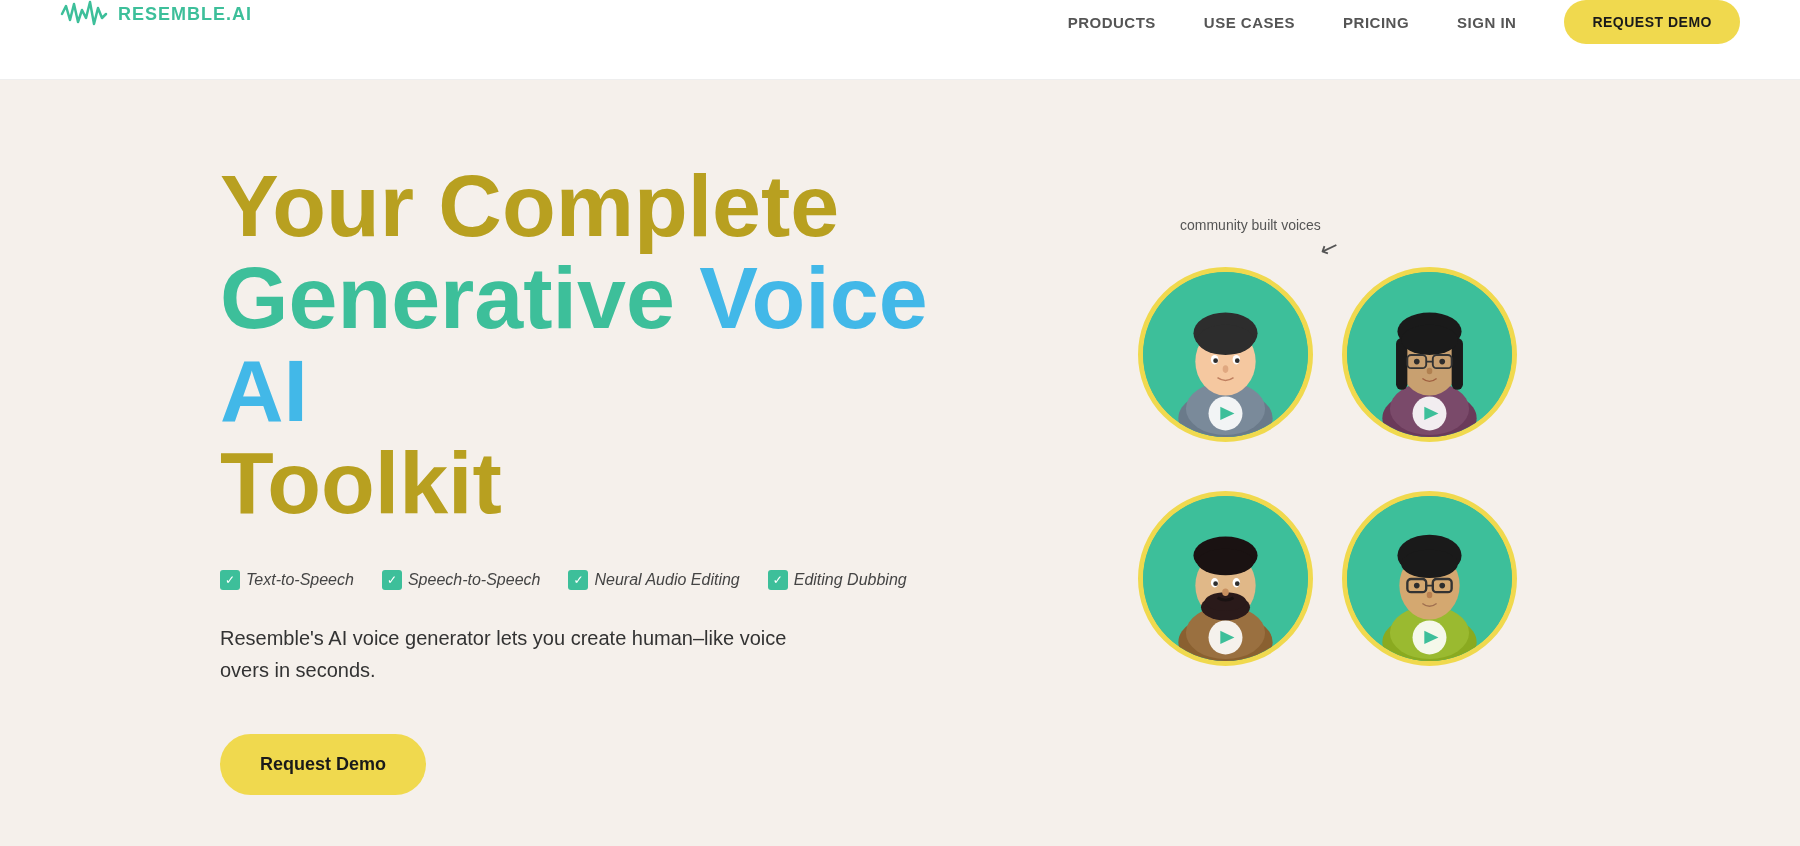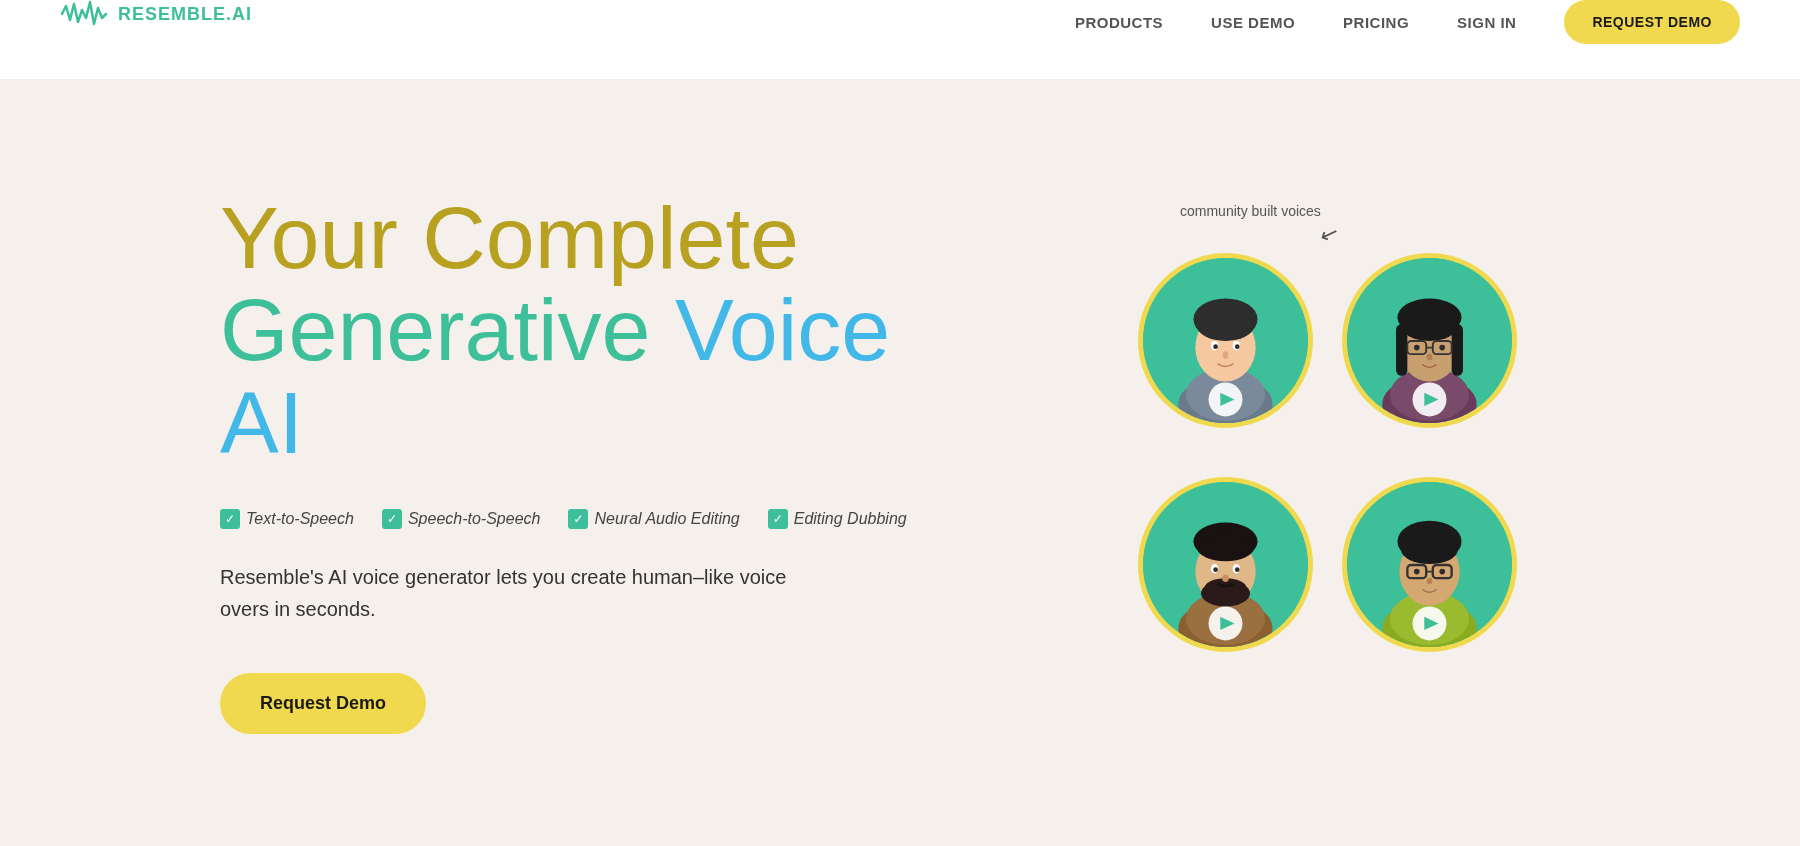--- a/index.html
+++ b/index.html
@@ -72,21 +72,21 @@
       min-height: 766px;
       background: #f5f0eb;
       position: relative;
     }
     .hero-left {
       max-width: 760px;
       flex-shrink: 0;
     }
     .hero-title {
       font-size: 88px;
-      font-weight: 400;
+      font-weight: 700;
       line-height: 1.05;
       margin-bottom: 40px;
     }
     .title-gold { color: #b8a020; }
     .title-teal { color: #3dbf9a; }
     .title-blue { color: #42b8e8; }
 
     .hero-features {
       display: flex;
       gap: 28px;
@@ -207,32 +207,33 @@
 <nav>
   <div class="nav-logo">
     <svg class="logo-wave" viewBox="0 0 48 28" fill="none" xmlns="http://www.w3.org/2000/svg">
       <polyline points="2,14 6,6 10,20 14,4 18,22 22,10 26,18 30,2 34,24 38,8 42,18 46,14" stroke="#3dbf9a" stroke-width="2.5" fill="none" stroke-linecap="round" stroke-linejoin="round"></polyline>
     </svg>
     <span class="logo-text">RESEMBLE.AI</span>
   </div>
 
   <div class="nav-links">
     <a class="nav-link">PRODUCTS</a>
-    <a class="nav-link">USE DEMO</a>
+    <a class="nav-link">USE CASES</a>
     <a class="nav-link">PRICING</a>
     <a class="nav-link">SIGN IN</a>
     <button class="btn-request-demo">REQUEST DEMO</button>
   </div>
 </nav>
 
 <section class="hero">
   <div class="hero-left">
     <h1 class="hero-title">
       <span class="title-gold">Your Complete</span><br>
       <span class="title-teal">Generative</span><span class="title-blue"> Voice AI</span><br>
+      <span class="title-gold">Toolkit</span>
     </h1>
 
     <div class="hero-features">
       <div class="feature-item">
         <span class="check-icon">✓</span>
         <span>Text-to-Speech</span>
       </div>
       <div class="feature-item">
         <span class="check-icon">✓</span>
         <span>Speech-to-Speech</span>

